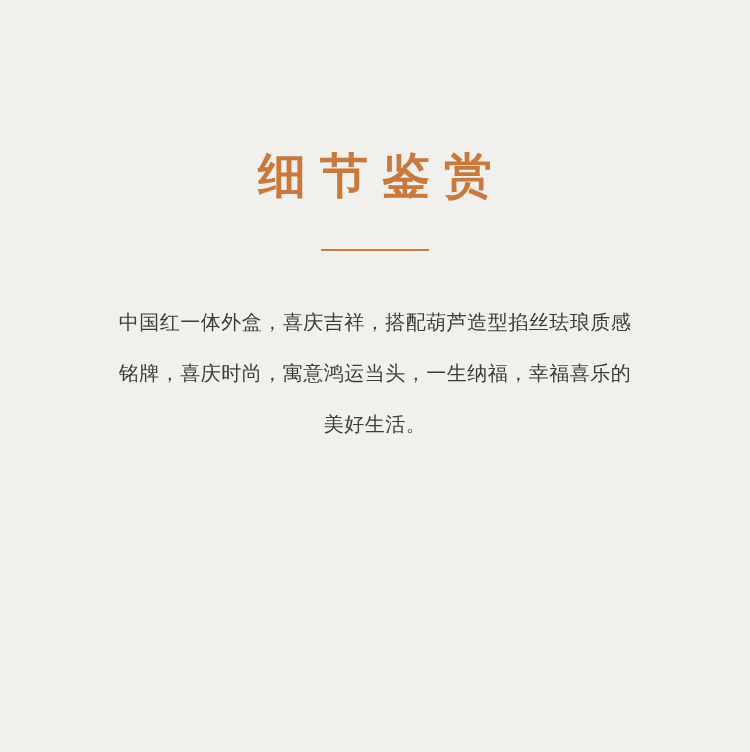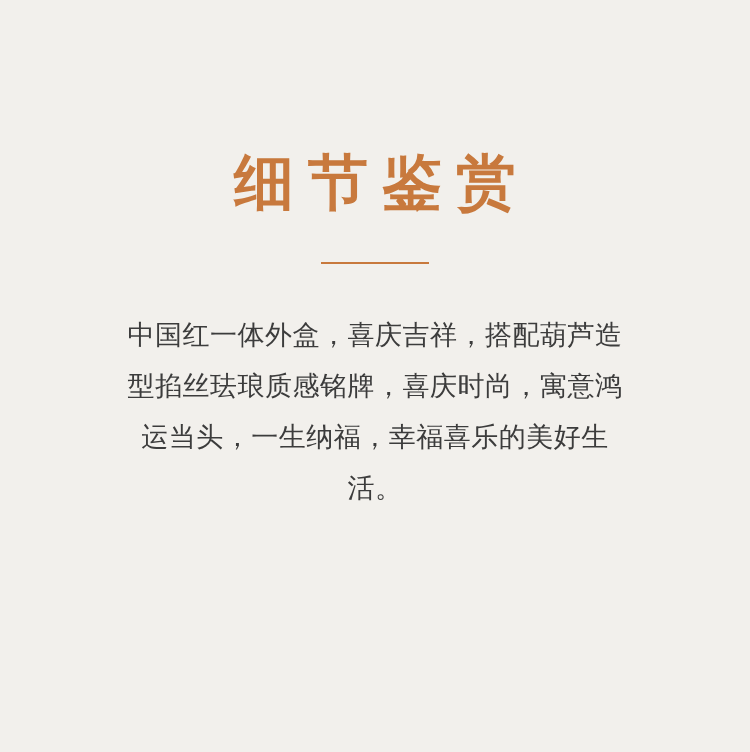--- a/index.html
+++ b/index.html
@@ -19,41 +19,41 @@
     height: 752px;
     background: #f2f0ec;
     box-sizing: border-box;
   }
   .title-block {
     padding-top: 150px;
     text-align: center;
   }
   .title {
     font-family: "Liberation Serif", "DejaVu Serif", serif;
-    font-size: 60px;
+    font-size: 48px;
     line-height: 1.1;
     letter-spacing: 14px;
     text-indent: 14px;
     color: #c8793d;
     font-weight: 700;
     margin: 0;
   }
   .title-rule {
     width: 108px;
     height: 2px;
     background: #c8793d;
     margin: 46px auto 0 auto;
   }
   .body-block {
     margin-top: 46px;
     padding: 0 118px;
   }
   .para {
     font-family: "Liberation Serif", "DejaVu Serif", serif;
-    font-size: 27px;
+    font-size: 20px;
     line-height: 51px;
     color: #3c3c3c;
     text-align: center;
     margin: 0 0 30px 0;
     letter-spacing: 0.5px;
   }
   .para.last {
     margin-bottom: 0;
   }
 </style>

